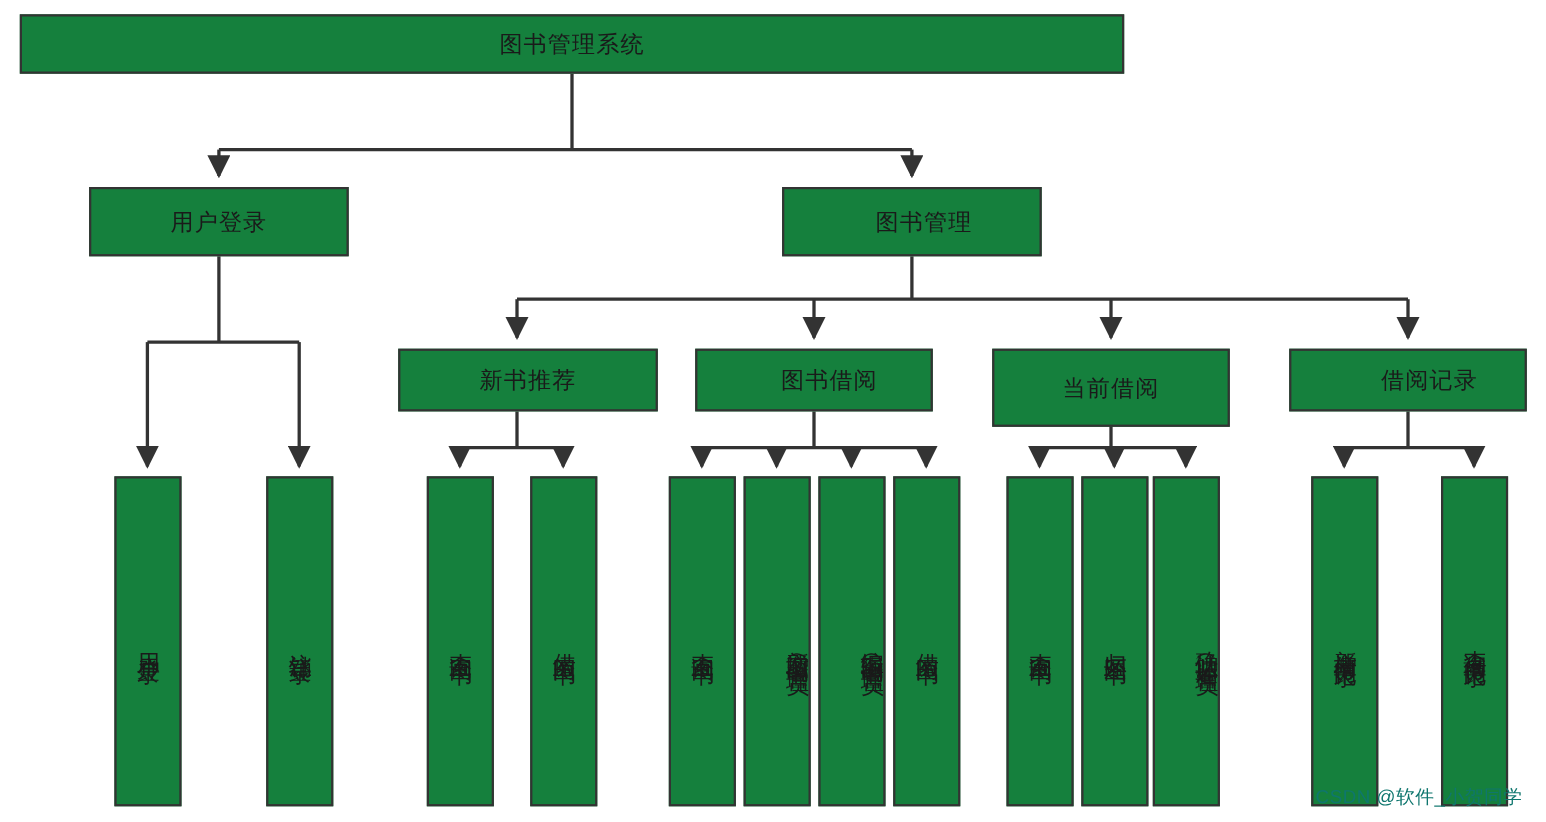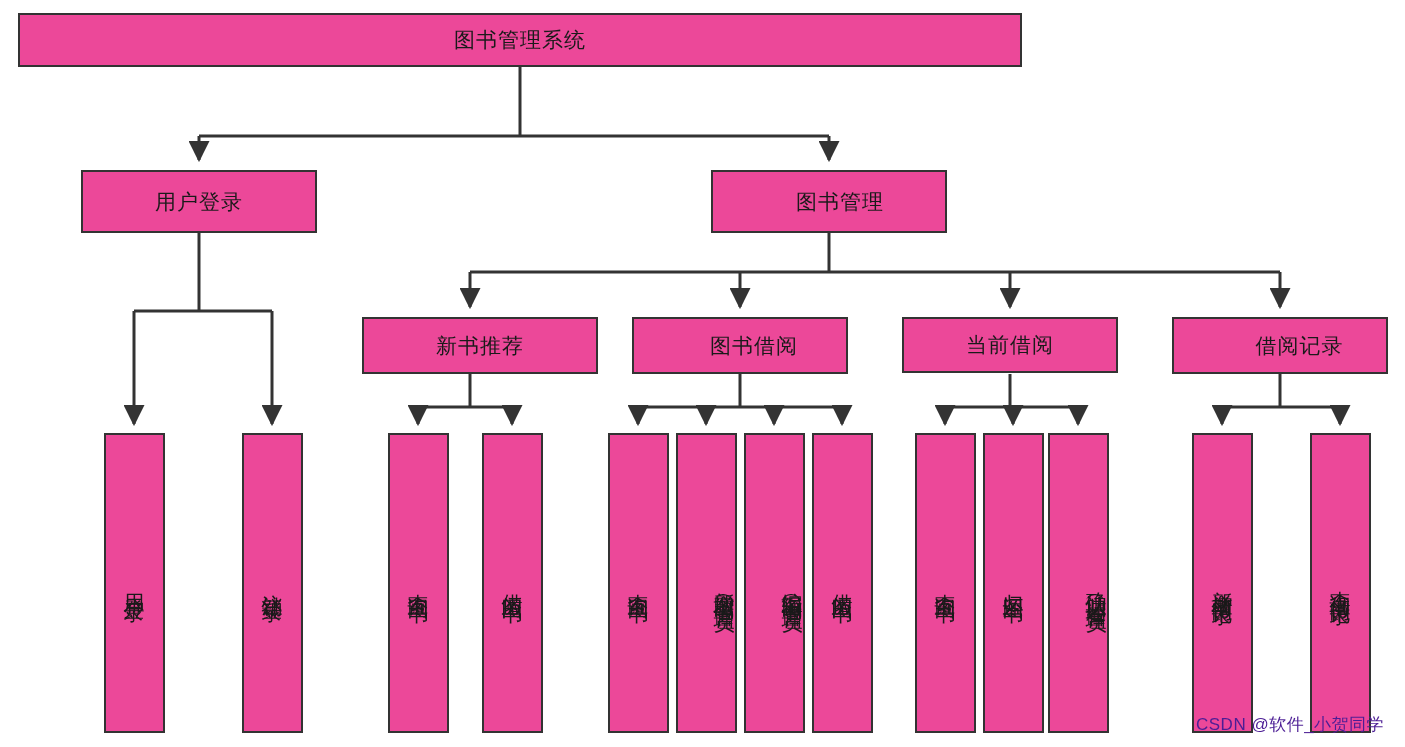--- a/index.html
+++ b/index.html
@@ -14,21 +14,21 @@
     position: relative;
     width: 1405px;
     height: 747px;
     background: #ffffff;
     overflow: hidden;
   }
   .node {
     position: absolute;
     box-sizing: border-box;
     border: 2px solid #333333;
-    background: #ec4899;
+    background: #15803d;
     display: flex;
     align-items: center;
     justify-content: center;
     color: #1a1a1a;
   }
   .node.horiz {
     font-size: 21px;
     letter-spacing: 1px;
   }
   .node.vert {
@@ -49,21 +49,21 @@
     position: absolute;
     left: 0;
     top: 0;
     width: 1405px;
     height: 747px;
     pointer-events: none;
   }
   .watermark {
     position: absolute;
     font-size: 17px;
-    color: #4c1d95;
+    color: #0f766e;
     white-space: nowrap;
     letter-spacing: 0.5px;
   }
 </style>
 </head>
 <body>
 
 <div id="canvas">
 
   <svg id="connectors" viewBox="0 0 1405 747" xmlns="http://www.w3.org/2000/svg">
@@ -126,21 +126,21 @@
   <div class="node horiz" style="left:711px; top:170px; width:236px; height:63px;padding-left:22px;">
     <span>图书管理</span>
   </div>
 
   <div class="node horiz" style="left:362px; top:317px; width:236px; height:57px;">
     <span>新书推荐</span>
   </div>
   <div class="node horiz" style="left:632px; top:317px; width:216px; height:57px;padding-left:28px;">
     <span>图书借阅</span>
   </div>
-  <div class="node horiz" style="left:902px; top:317px; width:216px; height:56px;justify-content:center;">
+  <div class="node horiz" style="left:902px; top:317px; width:216px; height:71px;justify-content:center;">
     <span>当前借阅</span>
   </div>
   <div class="node horiz" style="left:1172px; top:317px; width:216px; height:57px;padding-left:39px;">
     <span>借阅记录</span>
   </div>
 
   <div class="node vert mid" style="left:104px; top:433px; width:61px; height:300px;">
     <span>用户登录</span>
   </div>
   <div class="node vert mid" style="left:242px; top:433px; width:61px; height:300px;">

